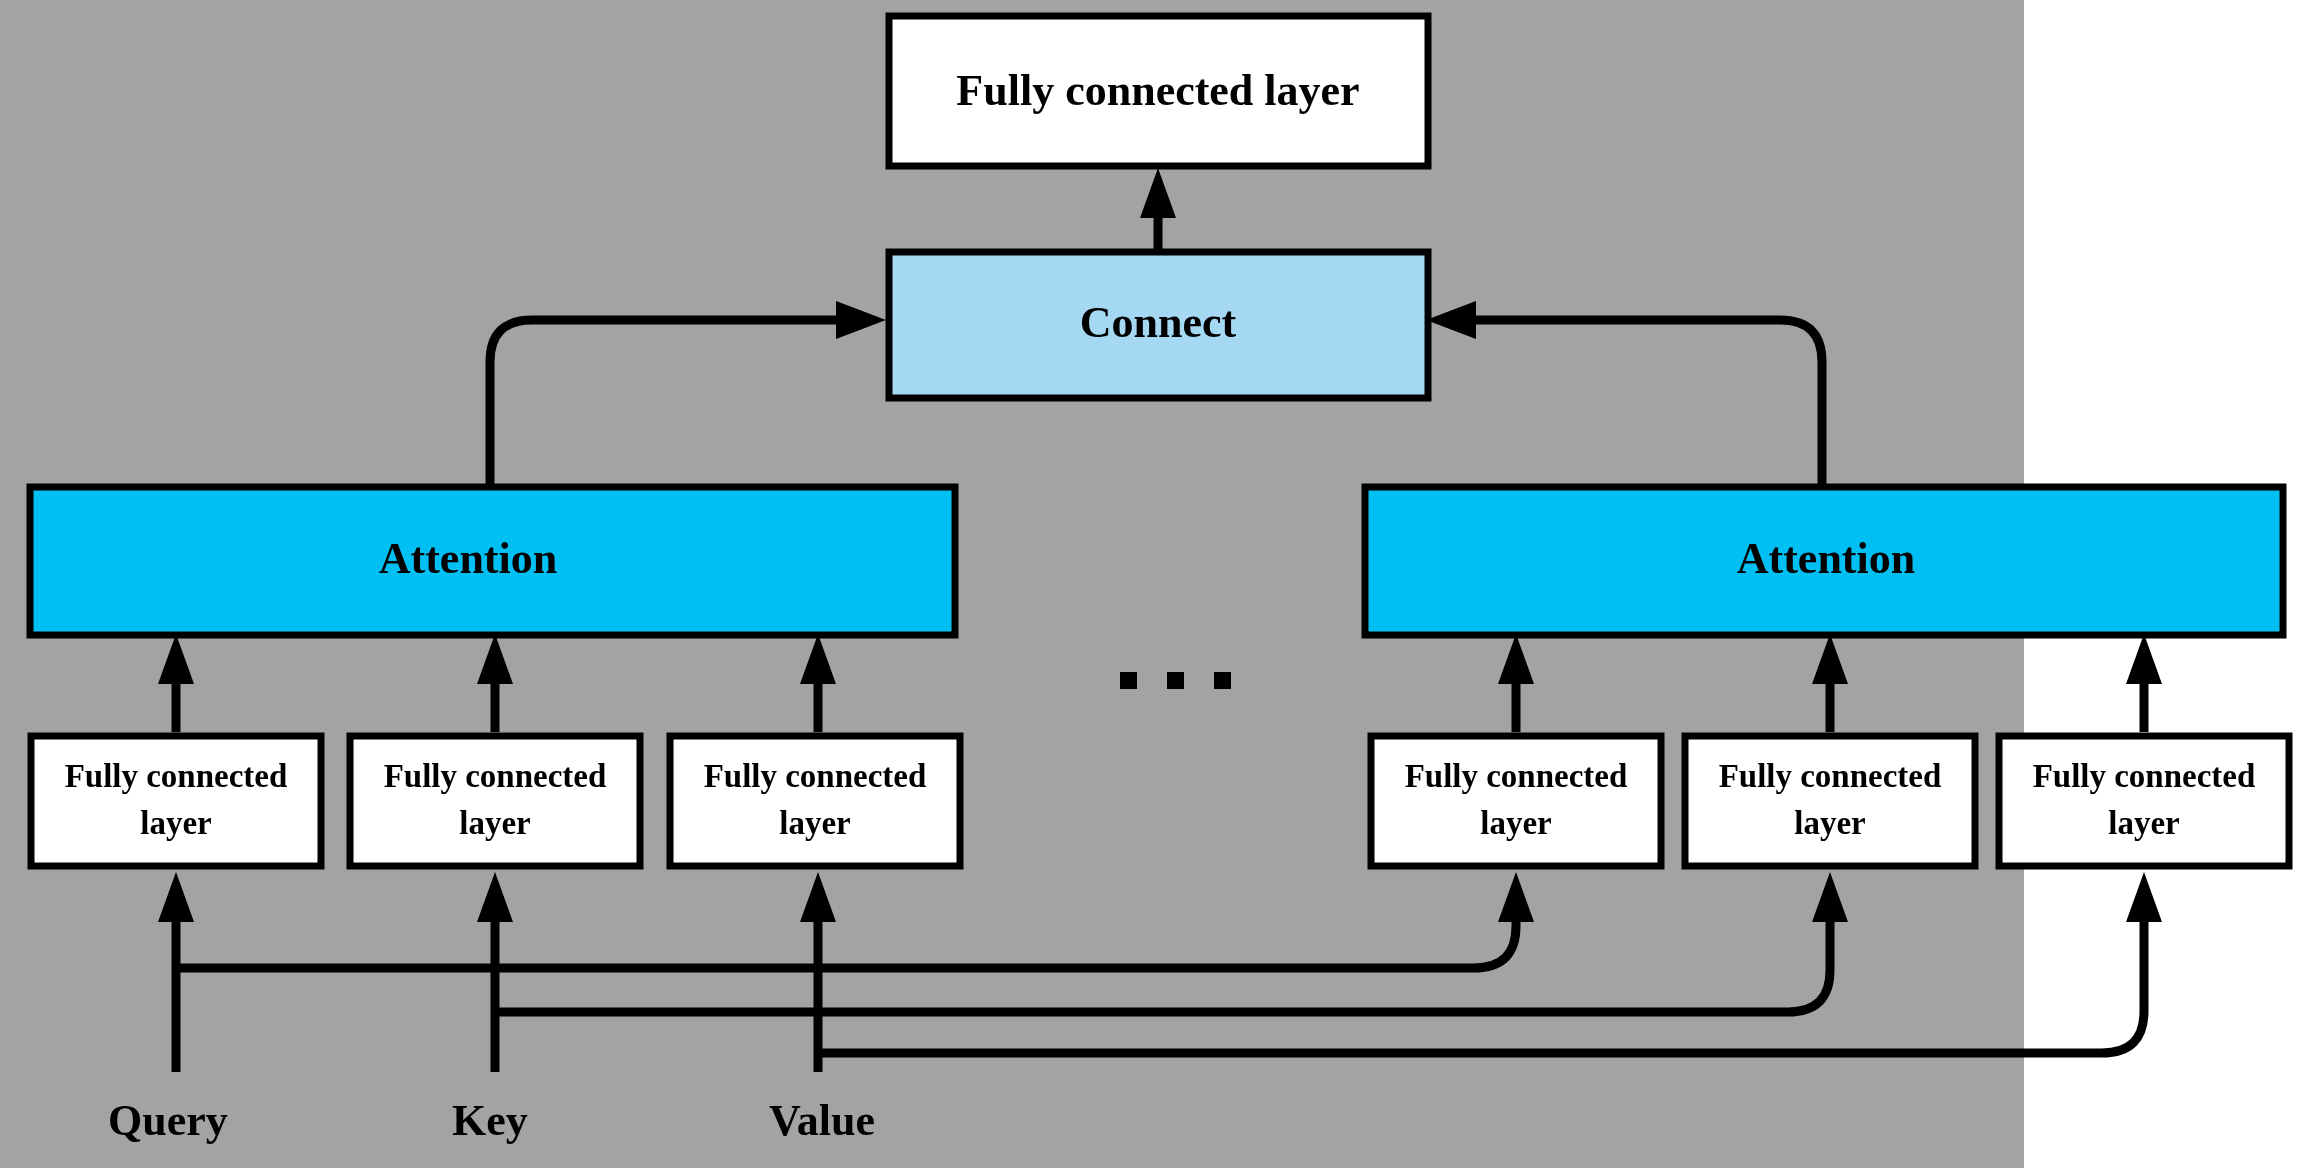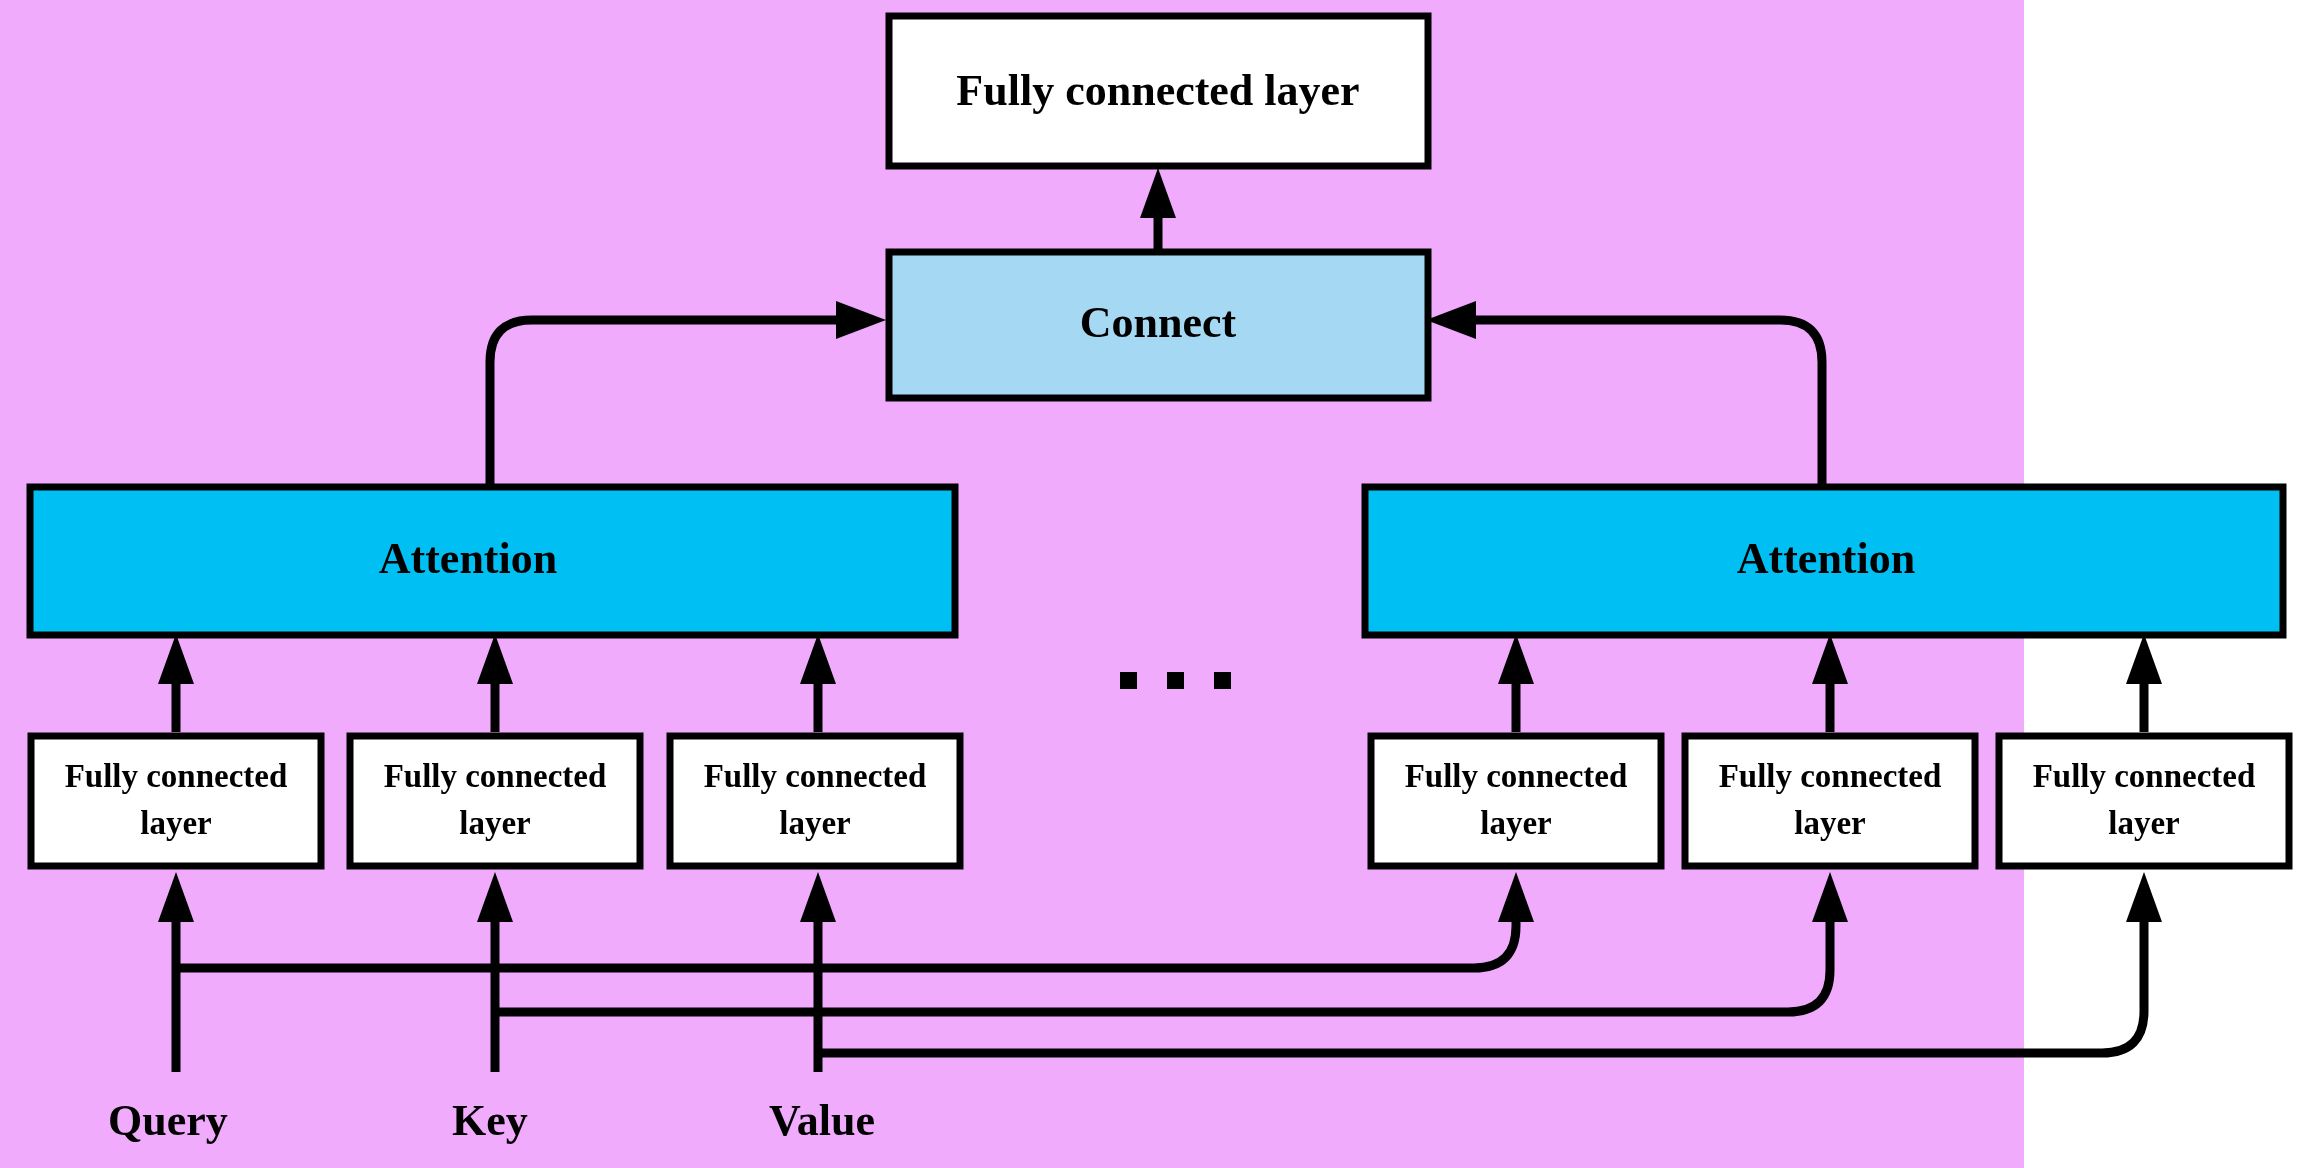--- a/index.html
+++ b/index.html
@@ -10,21 +10,21 @@
   body {
     width: 2310px;
     height: 1168px;
     font-family: "Liberation Serif", "DejaVu Serif", serif;
     overflow: hidden;
   }
   #diagram-root {
     position: relative;
     width: 2024px;
     height: 1168px;
-    background: #f0abfc;
+    background: #a3a3a3;
   }
   svg#diagram-svg {
     display: block;
     width: 2310px;
     height: 1168px;
   }
   .node-box {
     stroke: #000000;
     stroke-width: 7;
   }

